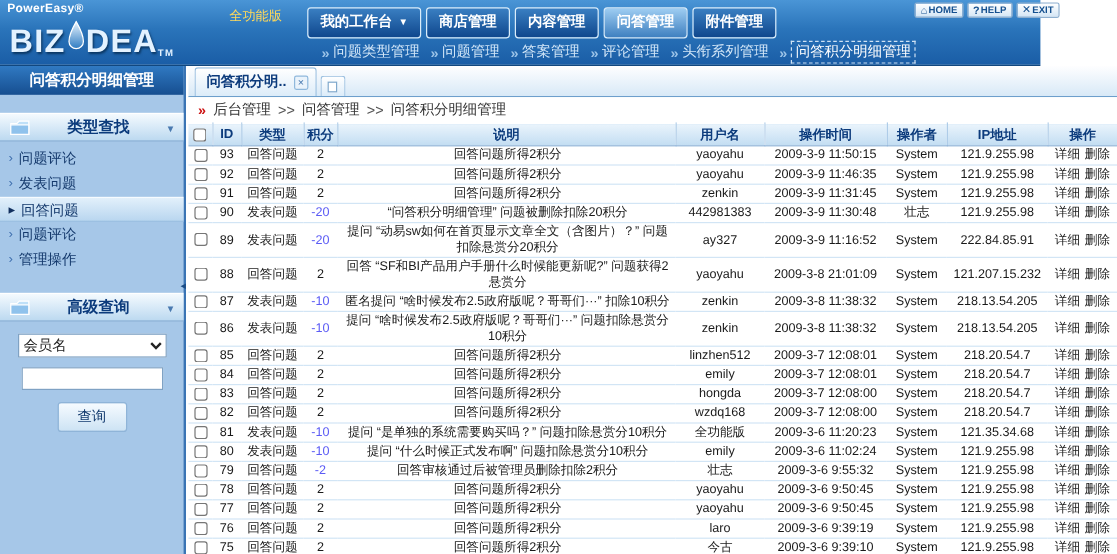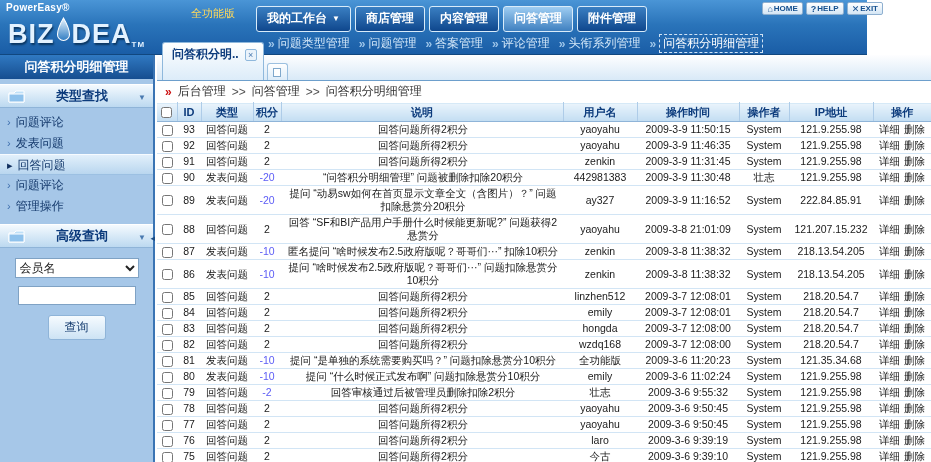--- a/index.html
+++ b/index.html
@@ -37,21 +37,21 @@
   .subnav-item { display:flex; gap:3px; align-items:center; font-size:12px; cursor:pointer; white-space:nowrap; }
   .subnav-item .mk { color:#9cc4e8; font-weight:bold; }
   .subnav-item .lb { color:#d3e7f8; }
   .subnav-item.active .lb { color:#fff; border:1px dashed #cfe2f4; padding:0 3px; }
 
   
   .sidebar { position:absolute; left:0; top:55px; width:155px; bottom:0;
     background:#a6c7e8; border-right:2px solid #3a74b4; }
   .sidebar-title { height:24px; line-height:24px; text-align:center;
     background:linear-gradient(180deg,#3079c2,#164e90); color:#fff; font-size:13px; font-weight:bold; }
-  .panel-header { height:24px; margin-top:5px; display:flex; align-items:center; position:relative;
+  .panel-header { height:24px; margin-top:15px; display:flex; align-items:center; position:relative;
     background:linear-gradient(180deg,#f4fafe,#bcd9f0);
     border-top:1px solid #fff; border-bottom:1px solid #8fb4d8; cursor:pointer;justify-content:space-between; }
   .folder-icon { margin-left:8px; line-height:0; }
   .panel-title { flex:1; text-align:center; font-size:13px; font-weight:bold; color:#0c3b7c; margin-right:14px; }
   .panel-arrow { position:absolute; right:7px; top:8px; font-size:8px; color:#4a7ab0; }
   .side-items { padding:4px 0 2px; }
   .side-item { height:21px; line-height:20px; padding-left:7px; display:flex; gap:5px;
     font-size:12px; color:#13386b; cursor:pointer; }
   .side-item .chev { color:#3f6fae; font-size:11px; }
   .side-item.selected { background:linear-gradient(180deg,#e2f0fb,#b9d6ef);
@@ -67,21 +67,21 @@
     font-size:12px; color:#123a6e; cursor:pointer;
     font-family:Liberation Sans, sans-serif; }
   .collapse-handle { position:absolute; right:-2px; top:178px; font-size:9px; color:#1a4c86; cursor:pointer; }
 
   
   .main { position:absolute; left:157px; top:55px; right:0; bottom:0; background:#fff;
     display:flex; flex-direction:column; }
   .tabstrip { height:26px; flex:0 0 26px; display:flex; align-items:flex-end; gap:3px;
     padding-left:5px; background:linear-gradient(180deg,#fefeff,#d8e9f7);
     border-bottom:1px solid #6d9fcc; }
-  .doc-tab { display:flex; align-items:center; gap:6px; padding:3px 6px 17px 9px;
+  .doc-tab { display:flex; align-items:center; gap:6px; padding:3px 6px 3px 9px;
     background:linear-gradient(180deg,#ffffff,#dcecf9); border:1px solid #8fb8dc; border-bottom:none;
     border-radius:3px 3px 0 0; font-size:12px; font-weight:bold; color:#0c3b7c; cursor:pointer; }
   .tab-close { width:12px; height:12px; line-height:10px; text-align:center; font-size:9px;
     background:#eaf3fb; border:1px solid #8fb8dc; border-radius:2px; color:#4a7ab0;
     font-weight:normal; cursor:pointer; }
   .mini-tab { width:21px; height:17px; display:flex; align-items:center; justify-content:center;
     background:linear-gradient(180deg,#ffffff,#dcecf9); border:1px solid #9cc0e0; border-bottom:none;
     border-radius:3px 3px 0 0; cursor:pointer; }
   .mini-tab .pg { width:8px; height:9px; background:#fff; border:1px solid #7fa8cc; }
 

